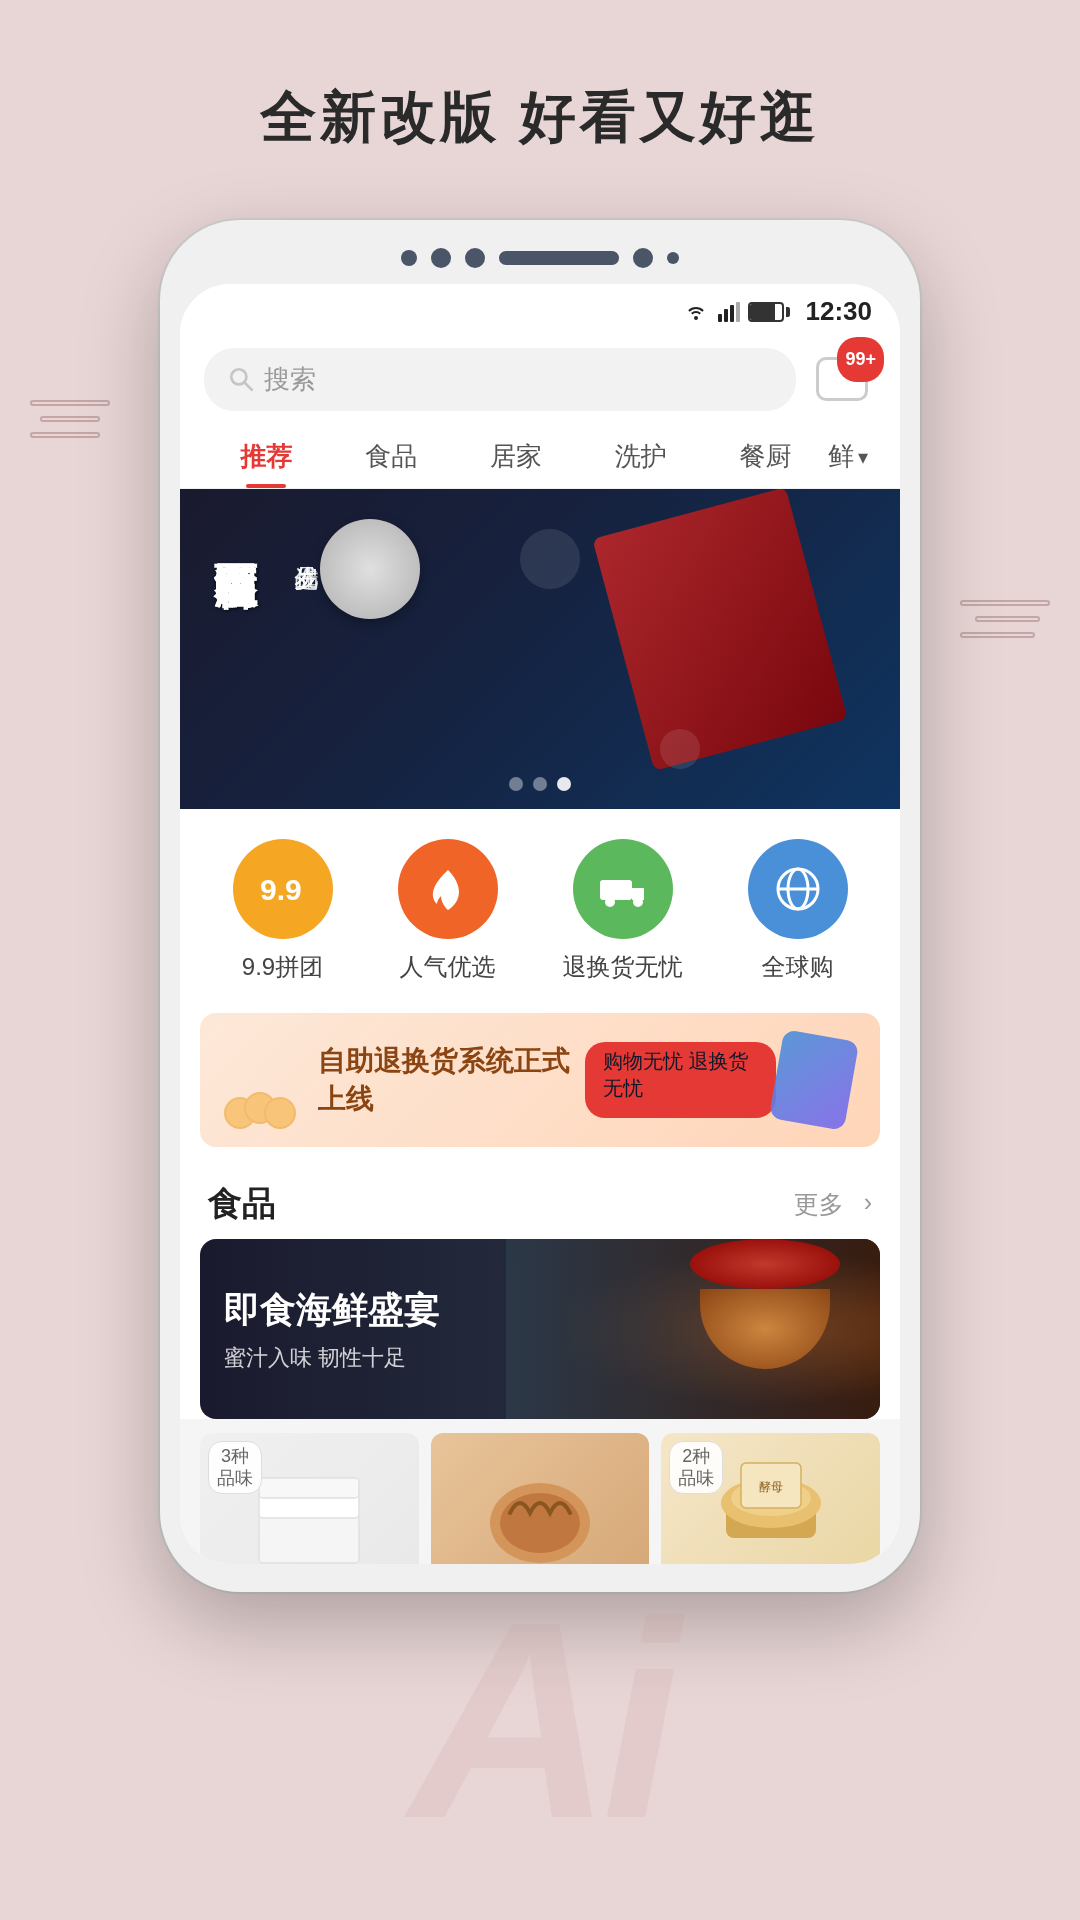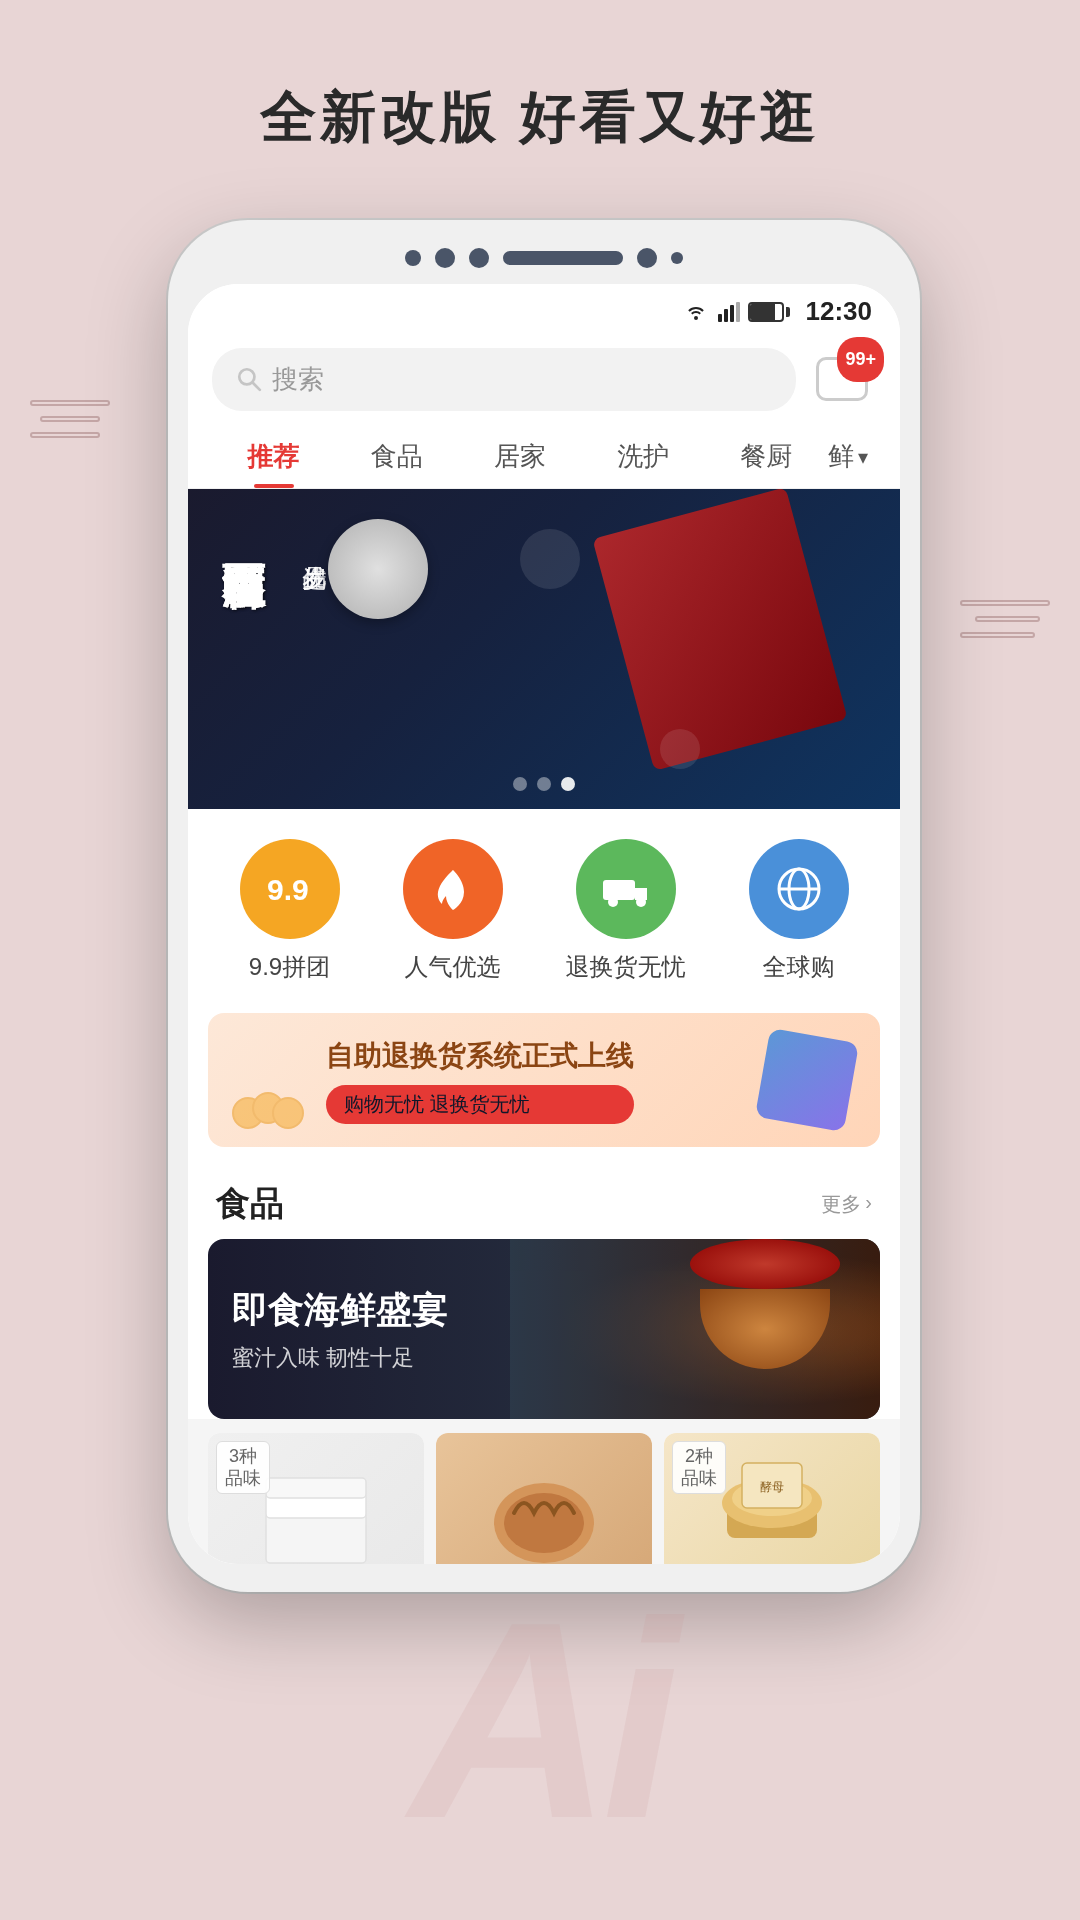--- a/index.html
+++ b/index.html
@@ -41,21 +41,20 @@
       width: 760px;
       z-index: 10;
     }
 
     .phone-outer {
       background: #f0f0f0;
       border-radius: 80px;
       padding: 28px 20px;
       box-shadow: 0 30px 80px rgba(0,0,0,0.25), 0 0 0 2px #d0d0d0;
       position: relative;
-      margin-left: 8px;
     }
 
     
     .phone-top-bar {
       display: flex;
       align-items: center;
       justify-content: center;
       gap: 14px;
       margin-bottom: 16px;
       padding: 0 40px;
@@ -347,21 +346,21 @@
       border-radius: 16px;
       padding: 22px 28px;
       display: flex;
       align-items: center;
       justify-content: space-between;
       overflow: hidden;
       position: relative;
     }
     .promo-left {
       display: flex;
-      flex-direction: column;
+      flex-direction: row;
       gap: 10px;
     }
     .promo-title {
       font-size: 28px;
       font-weight: 700;
       color: #8b4513;
     }
     .promo-tag {
       background: #e53935;
       color: #0f172a;
@@ -385,24 +384,24 @@
       align-items: center;
       padding: 24px 28px 12px;
       background: #fff;
     }
     .section-title {
       font-size: 34px;
       font-weight: 700;
       color: #222;
     }
     .section-more {
-      font-size: 20px;
+      font-size: 25px;
       color: #999;
       display: flex;
-      gap: 4px;
+      gap: 20px;
       cursor: pointer;
     }
 
     
     .food-banner {
       margin: 0 20px;
       border-radius: 16px;
       overflow: hidden;
       height: 180px;
       background: linear-gradient(to right, #1a1a2e, #2d3a4a);
@@ -490,21 +489,21 @@
       background: linear-gradient(135deg, #f5e6c8, #e8d5a0);
       display: flex;
       align-items: flex-start;
       justify-content: center;
     }
     .product-variety-badge {
       position: absolute;
       top: 8px; left: 8px;
       background: rgba(255,255,255,0.9);
       border: 1px solid #ddd;
-      border-radius: 6px;
+      border-radius: 14px;
       padding: 4px 8px;
       font-size: 18px;
       color: #666;
       line-height: 1.2;
       text-align: center;
     }
 
     
     .deco-lines-left {
       position: absolute;

